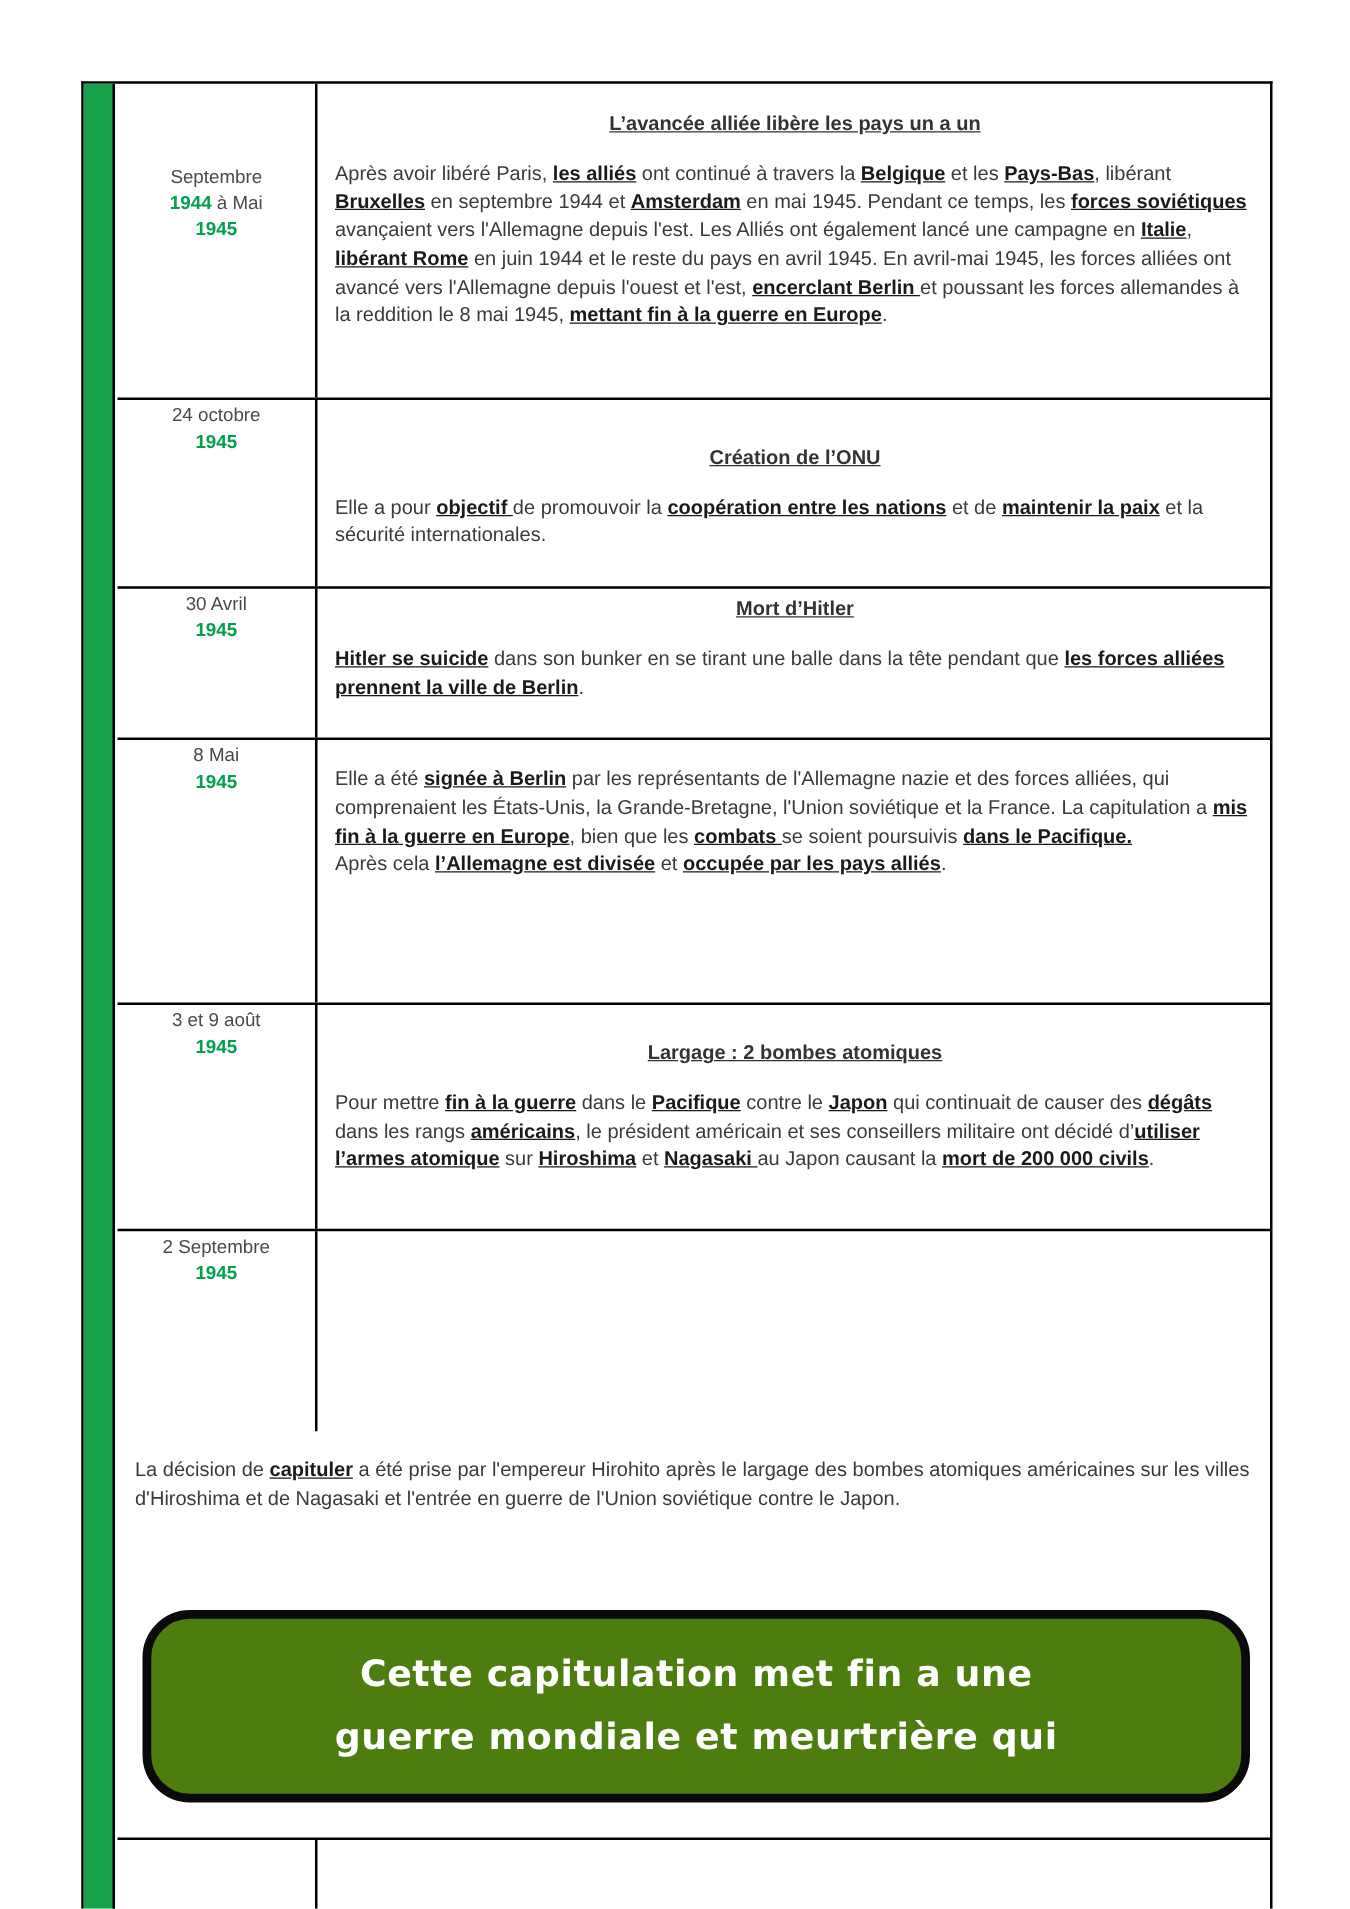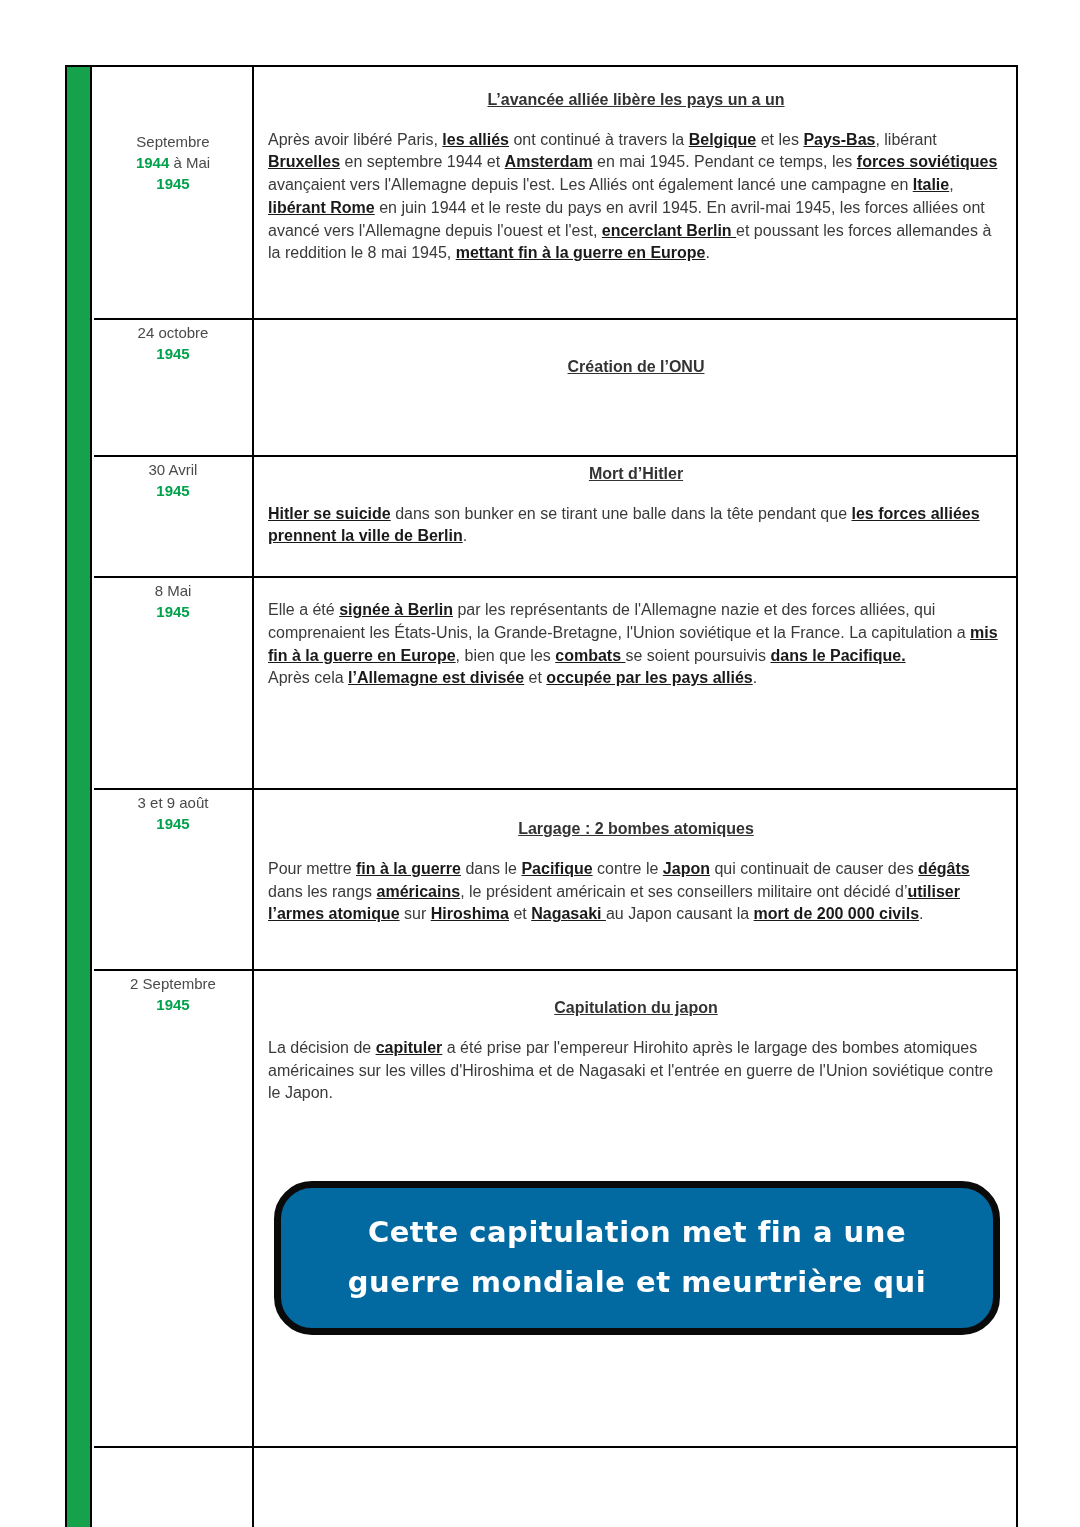--- a/index.html
+++ b/index.html
@@ -62,21 +62,21 @@
   }
   .content-cell p { margin: 0; color: #3a3a3a; }
   .content-cell p.first { margin-top: 17px; }
   .strong {
     font-weight: bold;
     text-decoration: underline;
     color: #1a1a1a;
   }
   .callout {
     margin: 76px 4px 0 6px;
-    background: #0369a1;
+    background: #4d7c0f;
     border: 7px solid #0a0a0a;
     border-radius: 38px;
     padding: 20px 24px;
     text-align: center;
   }
   .callout div {
     color: #ffffff;
     font-family: "DejaVu Sans", "Liberation Sans", sans-serif;
     font-weight: bold;
     font-size: 29px;
@@ -102,20 +102,21 @@
             <p class="first"><span>Après avoir libéré Paris, </span><span class="strong">les alliés</span><span> ont continué à travers la </span><span class="strong">Belgique</span><span> et les </span><span class="strong">Pays-Bas</span><span>, libérant </span><span class="strong">Bruxelles</span><span> en septembre 1944 et </span><span class="strong">Amsterdam</span><span> en mai 1945. Pendant ce temps, les </span><span class="strong">forces soviétiques</span><span> avançaient vers l'Allemagne depuis l'est. Les Alliés ont également lancé une campagne en </span><span class="strong">Italie</span><span>, </span><span class="strong">libérant Rome</span><span> en juin 1944 et le reste du pays en avril 1945. En avril-mai 1945, les forces alliées ont avancé vers l'Allemagne depuis l'ouest et l'est, </span><span class="strong">encerclant Berlin </span><span>et poussant les forces allemandes à la reddition le 8 mai 1945, </span><span class="strong">mettant fin à la guerre en Europe</span><span>.</span></p>
           </div>
         </div>
         <div class="row" style="min-height: 137px;">
           <div class="date-cell" style="padding-top: 2px;">
             <div><span>24 octobre</span></div>
             <div><span class="year">1945</span></div>
           </div>
           <div class="content-cell">
             <div class="cell-title" style="margin-top: 32px;">Création de l’ONU</div>
+            <p class="first"><span>Elle a pour </span><span class="strong">objectif </span><span>de promouvoir la </span><span class="strong">coopération entre les nations</span><span> et de </span><span class="strong">maintenir la paix</span><span> et la sécurité internationales.</span></p>
           </div>
         </div>
         <div class="row" style="min-height: 115px;">
           <div class="date-cell" style="padding-top: 2px;">
             <div><span>30 Avril</span></div>
             <div><span class="year">1945</span></div>
           </div>
           <div class="content-cell">
             <div class="cell-title" style="margin-top: 2px;">Mort d’Hitler</div>
             <p class="first"><span class="strong">Hitler se suicide</span><span> dans son bunker en se tirant une balle dans la tête pendant que </span><span class="strong">les forces alliées prennent la ville de Berlin</span><span>.</span></p>
@@ -134,27 +135,26 @@
         <div class="row" style="min-height: 181px;">
           <div class="date-cell" style="padding-top: 2px;">
             <div><span>3 et 9 août</span></div>
             <div><span class="year">1945</span></div>
           </div>
           <div class="content-cell">
             <div class="cell-title" style="margin-top: 24px;">Largage : 2 bombes atomiques</div>
             <p class="first"><span>Pour mettre </span><span class="strong">fin à la guerre</span><span> dans le </span><span class="strong">Pacifique</span><span> contre le </span><span class="strong">Japon</span><span> qui continuait de causer des </span><span class="strong">dégâts</span><span> dans les rangs </span><span class="strong">américains</span><span>, le président américain et ses conseillers militaire ont décidé d’</span><span class="strong">utiliser l’armes atomique</span><span> sur </span><span class="strong">Hiroshima</span><span> et </span><span class="strong">Nagasaki </span><span>au Japon causant la </span><span class="strong">mort de 200 000 civils</span><span>.</span></p>
           </div>
         </div>
-        <div class="row" style="min-height: 477px;">
+        <div class="row" style="min-height: 477px; flex-direction: column;">
           <div class="date-cell" style="padding-top: 2px;">
             <div><span>2 Septembre</span></div>
             <div><span class="year">1945</span></div>
           </div>
           <div class="content-cell">
-            <div class="cell-title" style="margin-top: 22px;">Capitulation du japon</div>
             <p class="first"><span>La décision de </span><span class="strong">capituler</span><span> a été prise par l'empereur Hirohito après le largage des bombes atomiques américaines sur les villes d'Hiroshima et de Nagasaki et l'entrée en guerre de l'Union soviétique contre le Japon.</span></p>
             <div class="callout">
               <div>Cette capitulation met fin a une</div>
               <div>guerre mondiale et meurtrière qui</div>
             </div>
           </div>
         </div>
         <div class="row" style="min-height: 85px;">
           <div class="date-cell" style="padding-top: 0px;"></div>
           <div class="content-cell"></div>

